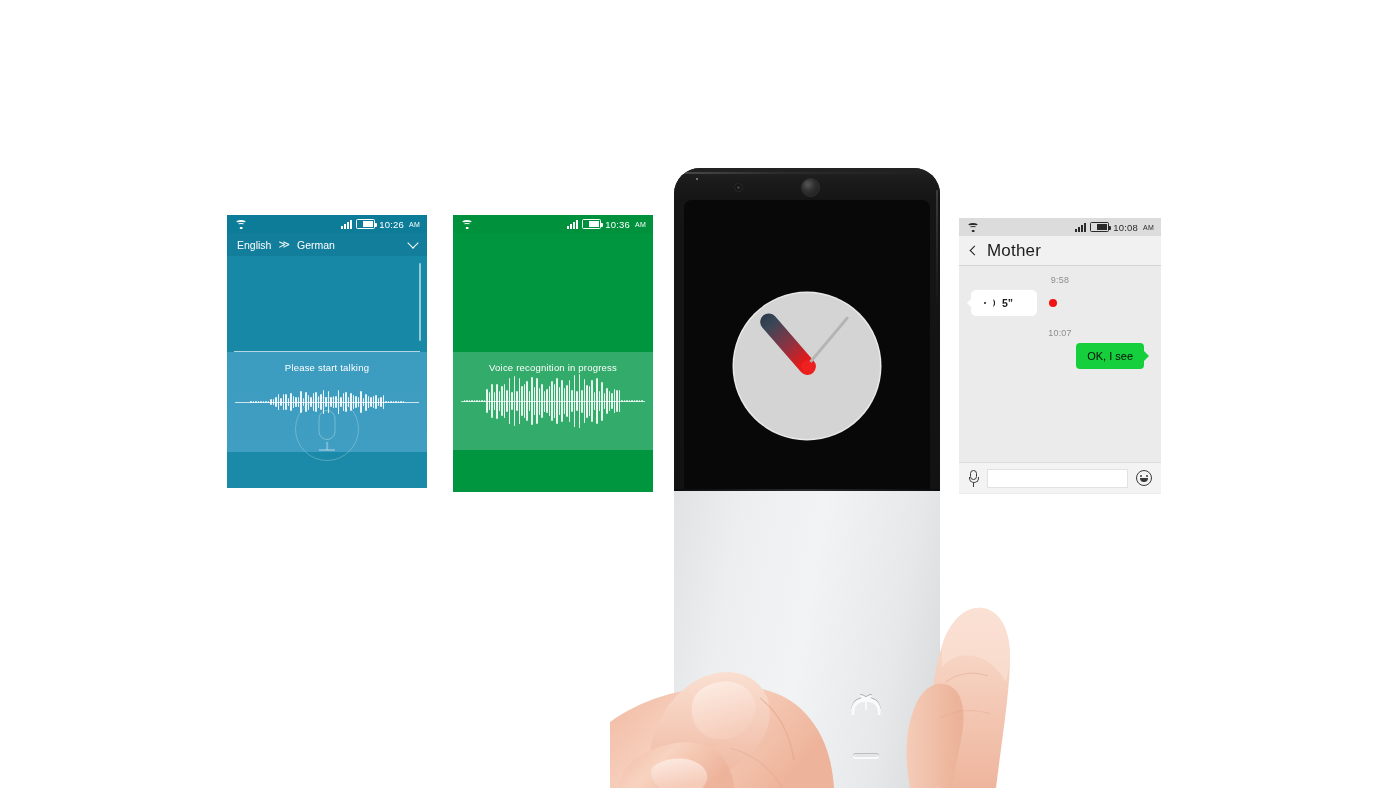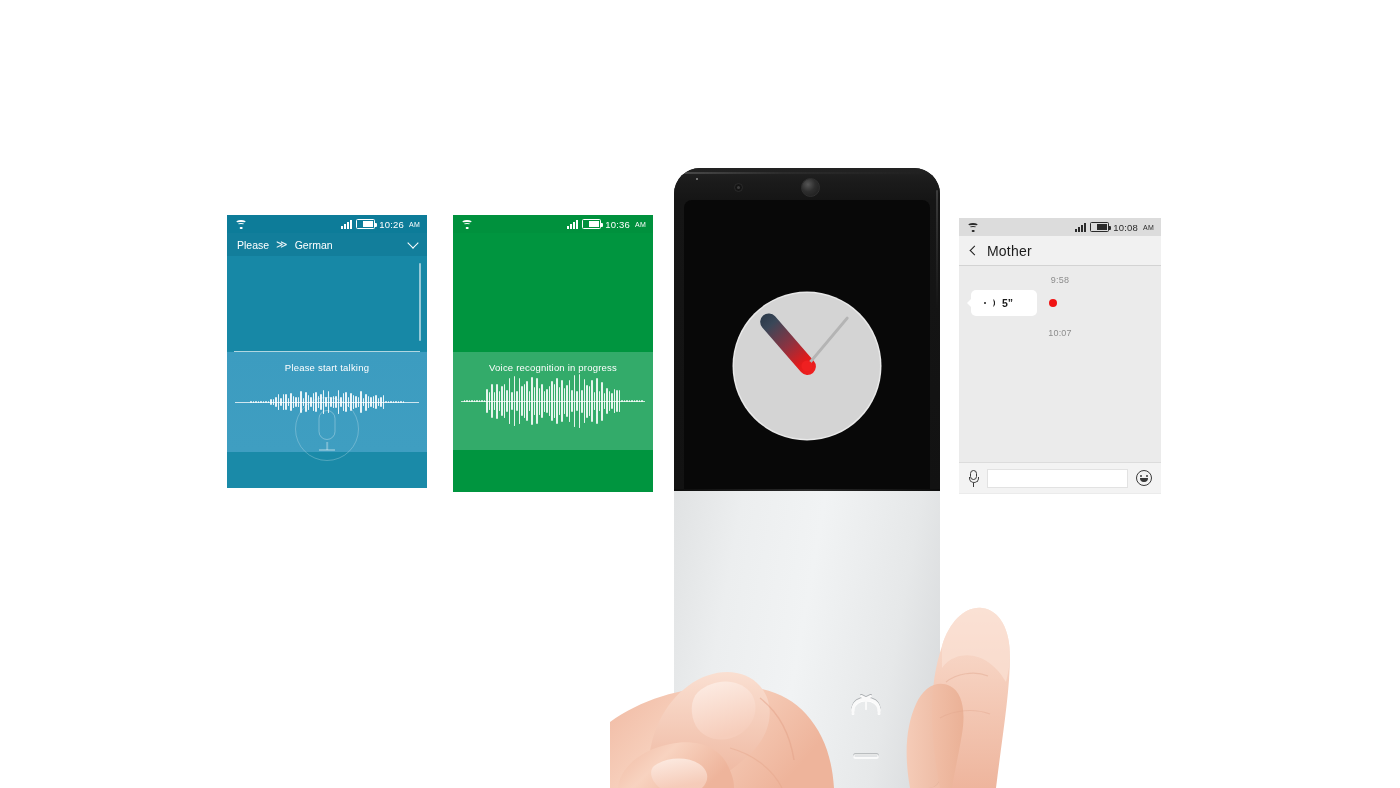--- a/index.html
+++ b/index.html
@@ -96,21 +96,21 @@
   .addperson .plus-v { right:0.5px; bottom:1px; width:1.4px; height:6px; }
   .addperson .plus-h { right:-1.8px; bottom:3.3px; width:6px; height:1.4px; }
   .msg-body { height:119px; background:#00953f; }
   .msg-lower { position:relative; height:98px; background:#33ab6a; }
   .msg-hint { text-align:center; font-size:9.5px; padding-top:10px; letter-spacing:.2px; }
 
   
   #chat-screen { left:959px; top:218px; width:202px; height:276px; background:#ebebeb; color:#1c1c1c; }
   #chat-screen .statusbar { background:#dcdcdc; color:#2a2a2a; }
   #chat-screen .navbar { height:30px; background:#f1f1f1; border-bottom:1px solid #d3d3d3; }
-  #chat-screen .navtitle { font-size:14px; color:#1c1c1c; }
+  #chat-screen .navtitle { font-size:17px; color:#1c1c1c; }
   .chat-body { position:relative; height:196px; background:#ebebeb; padding:7px 12px 0 12px; }
   .chat-time { text-align:center; font-size:9px; color:#8d8d8d; margin:2px 0 5px 0; letter-spacing:.2px; }
   .row-in { display:flex; align-items:center; gap:12px; }
   .bubble-in { position:relative; background:#ffffff; border-radius:5px; padding:7px 24px 7px 13px;
         display:flex; align-items:center; gap:6px; }
   .bubble-in:before { content:""; position:absolute; left:-4px; top:50%; transform:translateY(-50%);
         width:0;height:0;border-top:5px solid transparent;border-bottom:5px solid transparent;
         border-right:5px solid #fff; }
   .sndwave { width:12px; height:12px; position:relative; }
   .sndwave i { position:absolute; border:1.6px solid #1c1c1c; border-color:transparent #1c1c1c transparent transparent;
@@ -218,21 +218,21 @@
         <span class="batt">
             <i></i>
           </span>
         <span class="sb-time">10:26</span>
         <span class="sb-ampm">AM</span>
       </span>
     </div>
 
 
     <div class="lang-row">
-      <span>Please</span>
+      <span>English</span>
       <span class="dbl">≫</span>
       <span>German</span>
       <span class="spacer"></span>
       <span class="chev-d"></span>
     </div>
 
     <div class="tr-textarea">
       <div class="vscroll"></div>
     </div>
     <div class="tr-divider"></div>
@@ -462,20 +462,23 @@
               <i></i>
               <i></i>
               <i></i>
             </span>
           <span class="voice-dur">5”</span>
         </div>
         <span class="unread-dot"></span>
       </div>
 
       <div class="chat-time" style="margin-top:12px">10:07</div>
+      <div class="row-out">
+        <div class="bubble-out">OK, I see</div>
+      </div>
     </div>
 
     <div class="chat-input">
       <span class="mic-small">
         <span class="cap"></span>
           <span class="arc"></span>
           <span class="stem"></span>
       </span>
       <span class="txtfield"></span>
       <span class="emoji">

